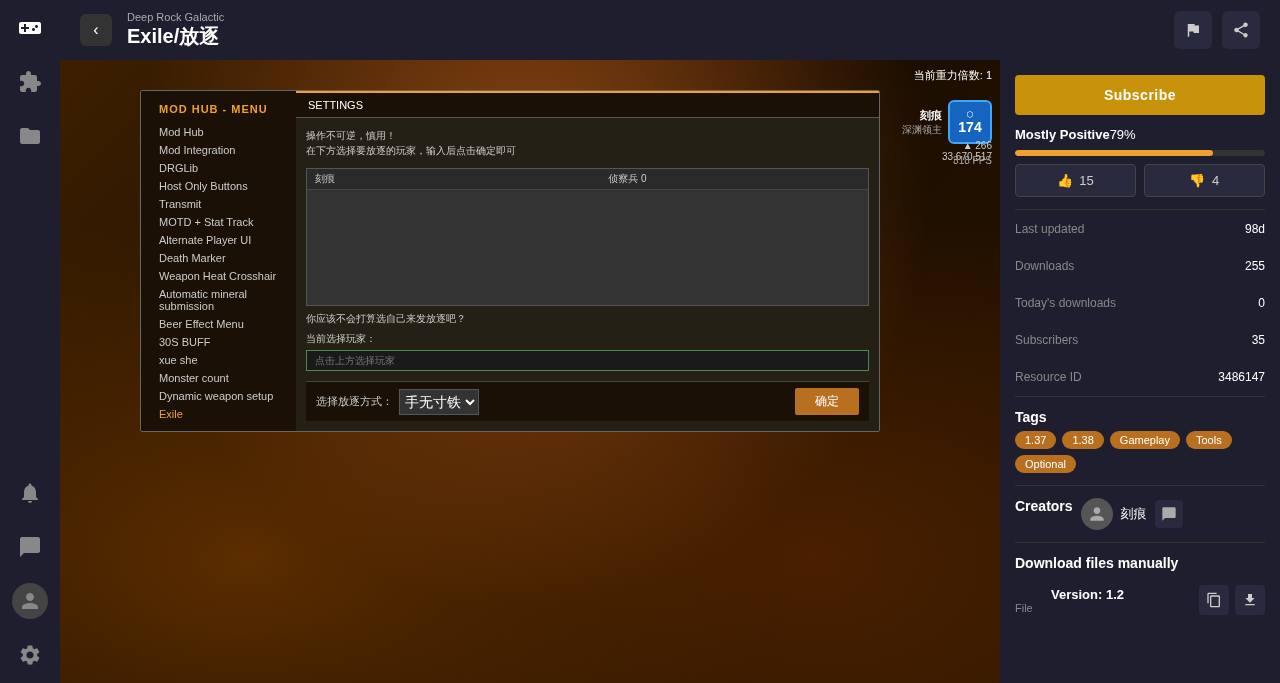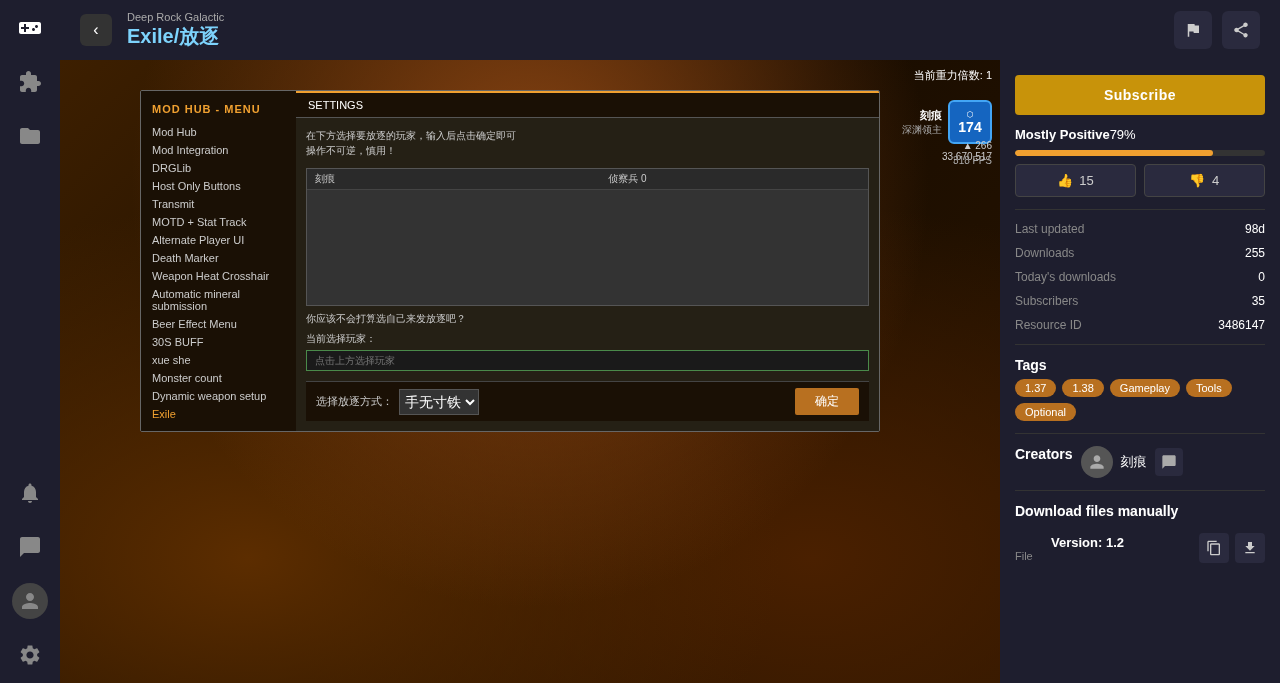--- a/index.html
+++ b/index.html
@@ -82,21 +82,21 @@
     .topbar-title-area {
       flex: 1;
     }
     .topbar-subtitle {
       font-size: 11px;
       color: #aaa;
     }
     .topbar-title {
       font-size: 20px;
       font-weight: bold;
-      color: #7dd3fc;
+      color: #ffffff;
     }
     .topbar-actions {
       display: flex;
       gap: 10px;
     }
     .topbar-btn {
       width: 38px;
       height: 38px;
       background: #2a2a3e;
       border-radius: 6px;
@@ -219,21 +219,21 @@
       width: 740px;
       background: rgba(30, 20, 10, 0.95);
       border: 1px solid #666;
       border-radius: 2px;
       display: flex;
       overflow: hidden;
     }
     .modhub-sidebar {
       width: 155px;
       background: #1a1005;
-      padding: 8px 1px;
+      padding: 8px 8px;
       flex-shrink: 0;
     }
     .modhub-sidebar-title {
       color: #f0a030;
       font-size: 11px;
       font-weight: bold;
       padding: 4px 10px 8px;
       letter-spacing: 1px;
     }
     .modhub-sidebar-item {
@@ -414,21 +414,21 @@
       display: flex;
       align-items: center;
       justify-content: center;
       gap: 6px;
       font-size: 13px;
     }
 
     .info-grid {
       display: grid;
       grid-template-columns: 1fr auto;
-      gap: 10px 10px;
+      gap: 23px 10px;
     }
     .info-key {
       font-size: 12px;
       color: #888;
     }
     .info-val {
       font-size: 12px;
       color: #fff;
       text-align: right;
     }
@@ -648,22 +648,22 @@
             <div class="modhub-sidebar-item">xue she</div>
             <div class="modhub-sidebar-item">Monster count</div>
             <div class="modhub-sidebar-item">Dynamic weapon setup</div>
             <div class="modhub-sidebar-item active">Exile</div>
           </div>
 
           <div class="modhub-main">
             <div class="modhub-tab">SETTINGS</div>
             <div class="modhub-content">
               <div class="modhub-description">
+                <div>操作不可逆，慎用！</div>
                 <div>在下方选择要放逐的玩家，输入后点击确定即可</div>
-                <div>操作不可逆，慎用！</div>
               </div>
 
               <div class="modhub-player-section">
                 <div class="modhub-player-header">
                   <span class="modhub-player-name-col">刻痕</span>
                   <span class="modhub-scout-count">侦察兵 0</span>
                 </div>
               </div>
 
               <div class="modhub-bottom-text">你应该不会打算选自己来发放逐吧？</div>

